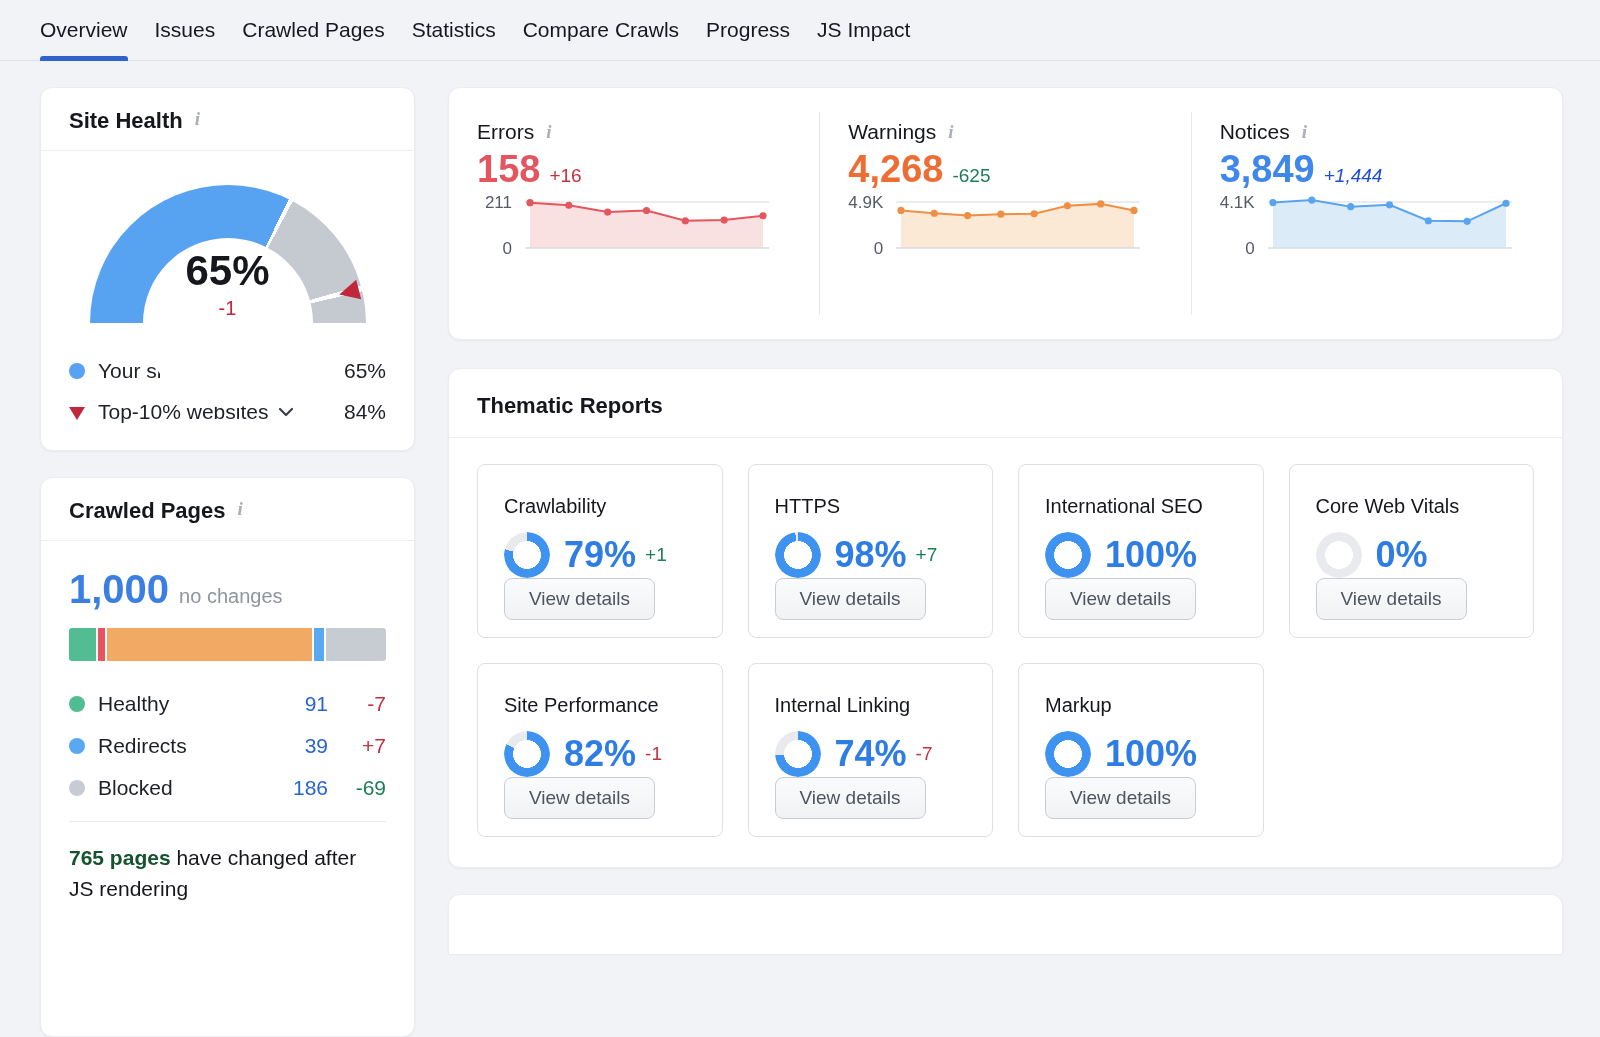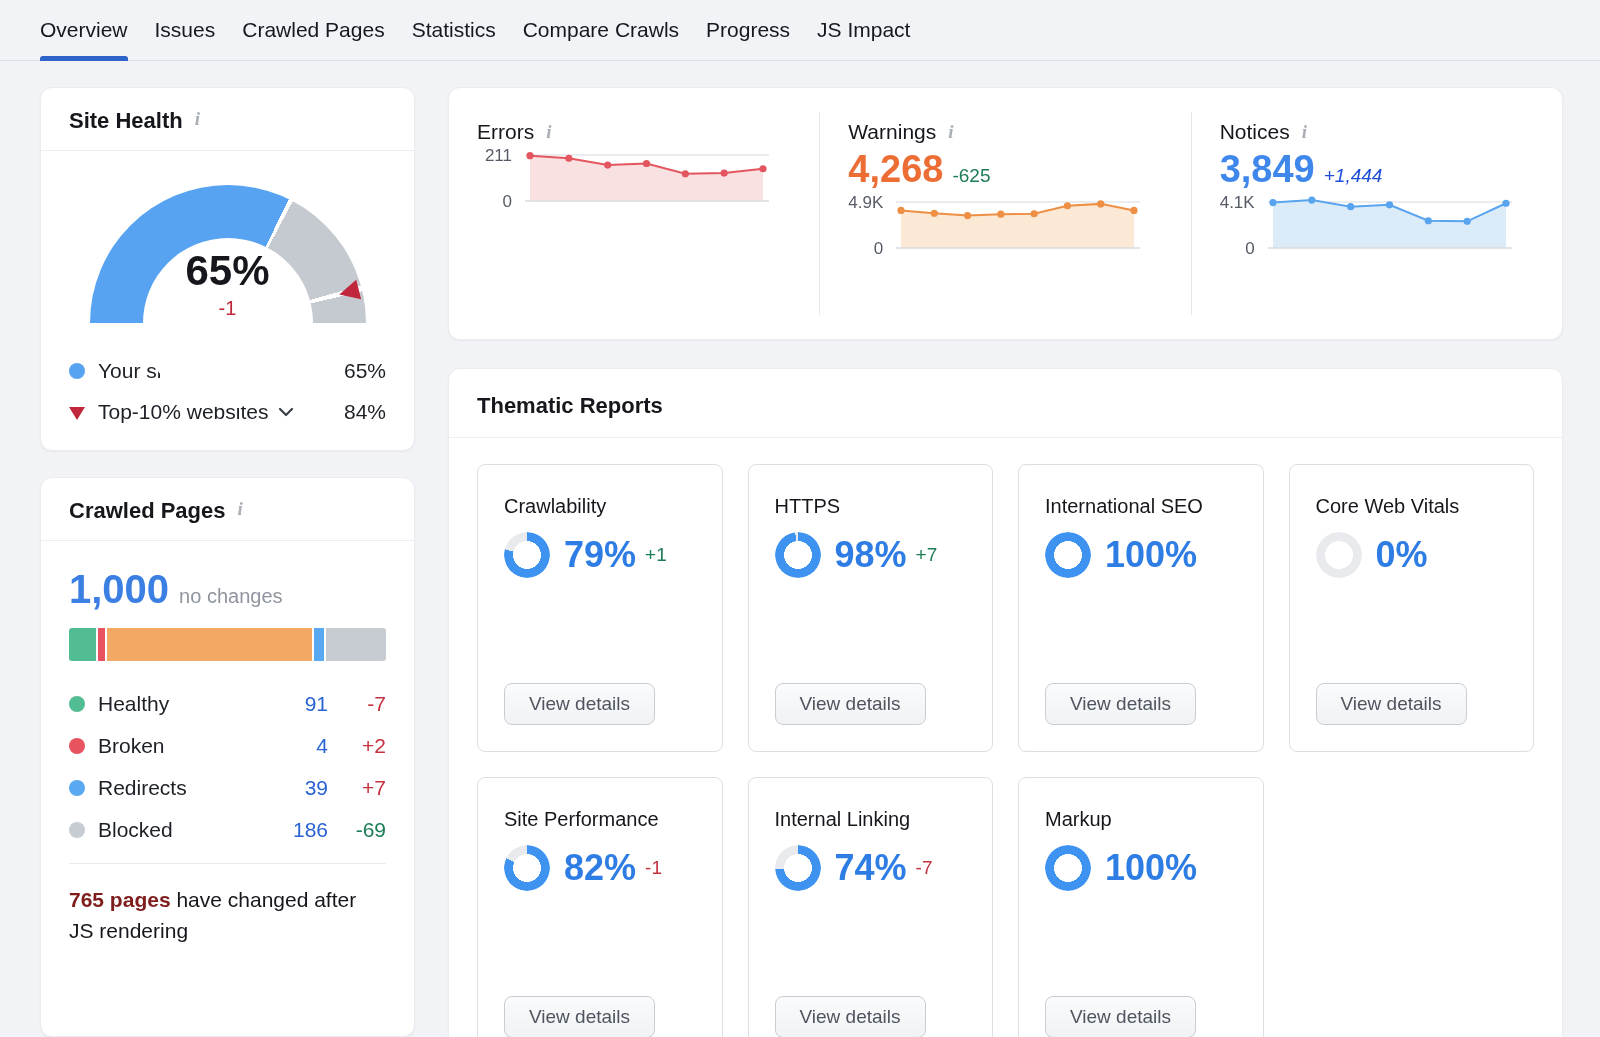--- a/index.html
+++ b/index.html
@@ -59,39 +59,39 @@
   .cp-bar { display:flex; height:33px; margin-top:16px; border-radius:3px; overflow:hidden; }
   .cp-seg:not(:last-child) { margin-right:2px; }
   .cp-rows { margin-top:22px; }
   .cp-row { display:flex; align-items:center; height:42px; font-size:21px; }
   .cp-val { margin-left:auto; color:#2a63d4; min-width:58px; text-align:right; cursor:pointer; }
   .cp-delta { min-width:58px; text-align:right; }
   .delta-bad  { color:#c4313f; }
   .delta-good { color:#1d7d55; }
   .cp-divider { border-top:1px solid #e8eaee; margin-top:12px; }
   .cp-footer { padding:20px 0 26px; font-size:21px; line-height:31px; color:#15171c; }
-  .cp-footer a { color:#7f1d1d; font-weight:700; text-decoration:none; cursor:pointer; }
+  .cp-footer a { color:#14532d; font-weight:700; text-decoration:none; cursor:pointer; }
 
   
   .metrics-card { height:253px; display:flex; padding:24px 0; margin-bottom:28px; }
   .metric { flex:1; padding:8px 26px 0 28px; min-width:0; }
   .metric + .metric { border-left:1px solid #e6e8ec; }
   .metric-title-row { display:flex; align-items:center; gap:10px; font-size:21px; color:#15171c; }
   .metric-num-row { display:flex; align-items:baseline; margin-top:4px; }
   .metric-value { font-size:38px; font-weight:700; }
   .metric-delta { font-size:19px; margin-left:9px; font-weight:500; }
   .spark-wrap { display:flex; margin-top:3px; }
   .spark-axis { width:48px; position:relative; font-size:17px; color:#565c66; flex:none; }
   .axis-max { position:absolute; right:13px; top:-1px; }
   .axis-min { position:absolute; right:13px; bottom:-3px; }
   svg.spark { display:block; }
 
   
   .tr-grid { display:grid; grid-template-columns:repeat(4,1fr); gap:25px; padding:26px 28px 30px; }
-  .tr-card { border:1px solid #dcdfe4; border-radius:8px; height:288px; padding:30px 26px 26px;
+  .tr-card { border:1px solid #dcdfe4; border-radius:8px; height:174px; padding:30px 26px 26px;
              display:flex; flex-direction:column; background:#fff; }
   .tr-title { font-size:20px; color:#15171c; }
   .tr-score-row { display:flex; align-items:center; margin-top:14px; }
   .donut { width:46px; height:46px; border-radius:50%; flex:none;
            -webkit-mask:radial-gradient(closest-side, transparent 60%, #000 61%);
            mask:radial-gradient(closest-side, transparent 60%, #000 61%); }
   .tr-pct { font-size:36px; font-weight:700; color:#2e7de4; margin-left:14px; }
   .tr-delta { font-size:19px; margin-left:9px; font-weight:500; }
   .tr-btn { margin-top:auto; align-self:flex-start; font-size:19px; color:#4f555f;
             background:linear-gradient(#fafbfc,#f1f2f4); border:1px solid #c9cdd3; border-radius:8px;
@@ -167,26 +167,20 @@
             <div class="cp-seg" style="width: 19%; background: rgb(199, 204, 211);"></div>
           </div>
         <div class="cp-rows">
           <div class="cp-row">
             <span class="dot" style="background:#52bd92"></span>
             <span>Healthy</span>
             <span class="cp-val">91</span>
             <span class="cp-delta delta-bad">-7</span>
           </div>
           <div class="cp-row">
-            <span class="dot" style="background:#e7545f"></span>
-            <span>Broken</span>
-            <span class="cp-val">4</span>
-            <span class="cp-delta delta-bad">+2</span>
-          </div>
-          <div class="cp-row">
             <span class="dot" style="background:#58a8f2"></span>
             <span>Redirects</span>
             <span class="cp-val">39</span>
             <span class="cp-delta delta-bad">+7</span>
           </div>
           <div class="cp-row">
             <span class="dot" style="background:#c7ccd3"></span>
             <span>Blocked</span>
             <span class="cp-val">186</span>
             <span class="cp-delta delta-good">-69</span>
@@ -200,20 +194,24 @@
     </section>
   </div>
 
   <div class="col-right">
 
     <section class="card metrics-card">
       <div class="metric">
         <div class="metric-title-row">
           <span>Errors</span>
           <span class="info-i">i</span>
+        </div>
+        <div class="metric-num-row">
+          <span class="metric-value" style="color: rgb(228, 86, 95);">158</span>
+          <span class="metric-delta" style="color: rgb(196, 49, 63);">+16</span>
         </div>
         <div class="spark-wrap">
           <div class="spark-axis">
             <span class="axis-max">211</span>
             <span class="axis-min">0</span>
           </div>
           <svg class="spark" width="244" height="62" viewBox="0 0 244 62">
               <line x1="0" y1="8" x2="244" y2="8" stroke="#e4e6ea" stroke-width="1.5"></line>
               <path d="M5,8.654028436018958L43.833333333333336,11.270142180094785L82.66666666666667,18.028436018957347L121.5,16.502369668246445L160.33333333333334,26.748815165876778L199.16666666666666,26.094786729857816L238,21.734597156398102L238,54L5,54Z" fill="#f9e0e1"></path>
               <line x1="0" y1="54" x2="244" y2="54" stroke="#d9dce0" stroke-width="1.5"></line>

